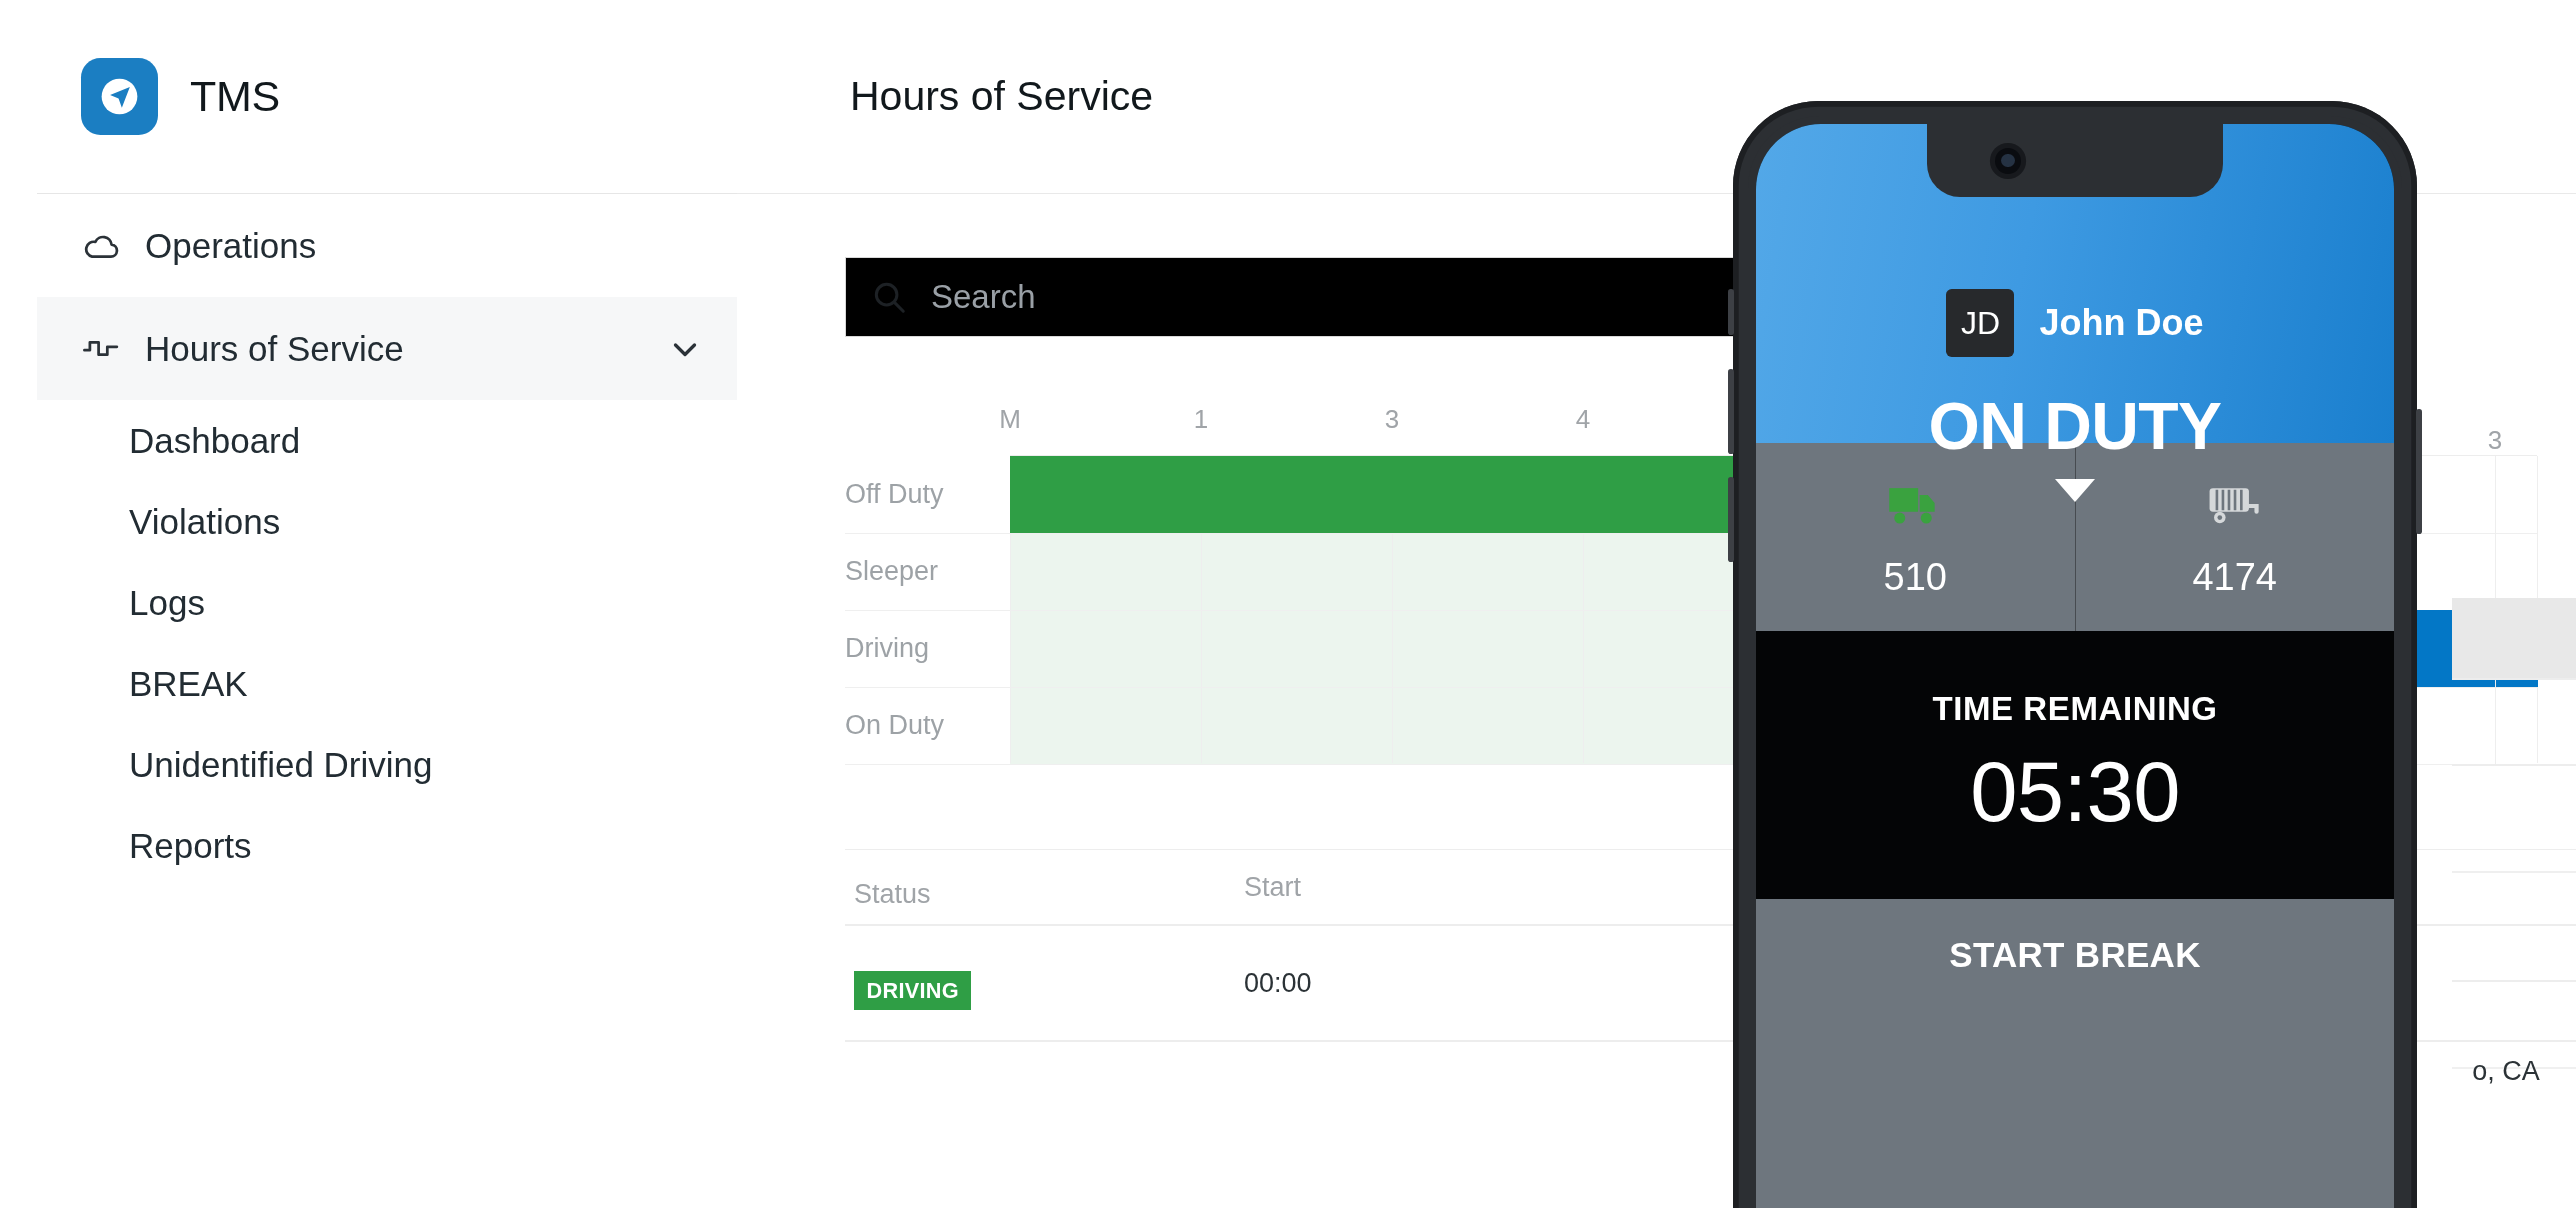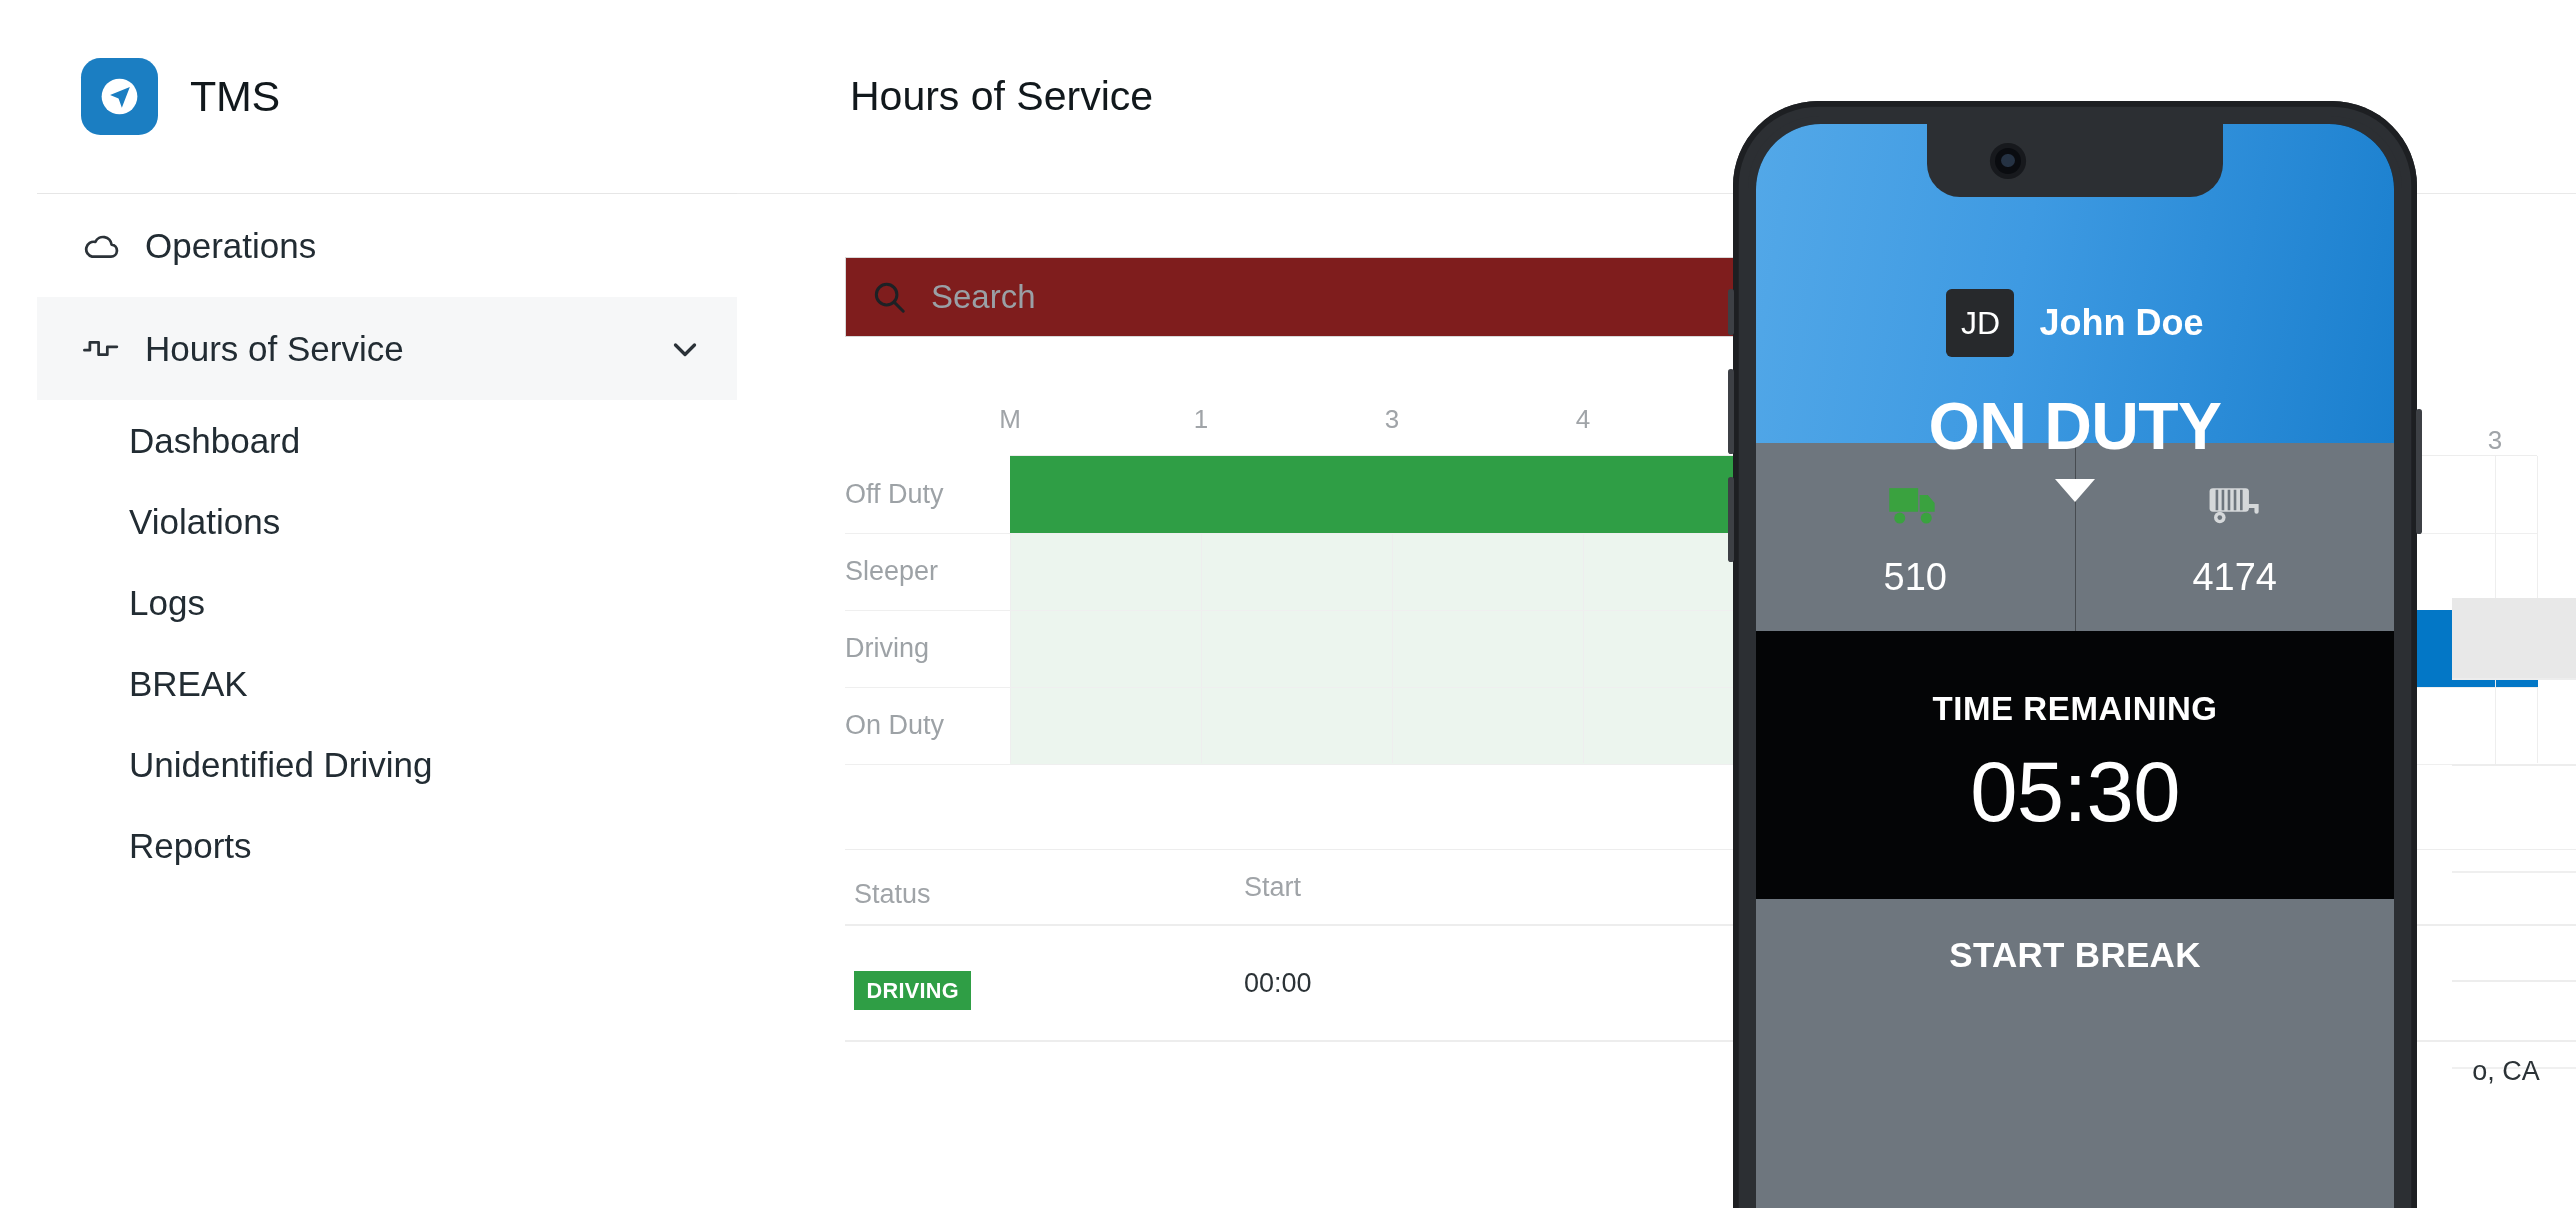--- a/index.html
+++ b/index.html
@@ -37,21 +37,21 @@
   
   .main { position:absolute; left:737px; top:0; right:0; height:1208px;
     background:#ffffff; }
   .main-head { height:194px; display:flex; align-items:center; padding-left:113px;
     border-bottom:1.7px solid #e9e9e9; }
   .page-title { font-size:41px; color:#11181c; font-weight:400; }
 
   .content { padding:57px 0 0 0; position:relative; }
 
   .search-wrap { margin-left:108px; margin-top:5.7px; width:946px; height:80px;
-    border:1.7px solid #d8d8d8; background:#7f1d1d; display:flex; align-items:center;
+    border:1.7px solid #d8d8d8; background:#000000; display:flex; align-items:center;
     padding-left:24px; }
   .search-ico { width:38px; height:38px; flex:0 0 auto; }
   .search-ico svg { width:38px; height:38px; display:block; }
   .search-ph { margin-left:23px; font-size:33px; color:#9aa0a6; }
 
   
   .chart { position:relative; margin-left:108px; margin-top:67px;
     width:1824px; height:365px; }
   .chart-axis { position:relative; height:51px; }
   .tick { position:absolute; top:0; font-size:26px; color:#a0a4a8;

